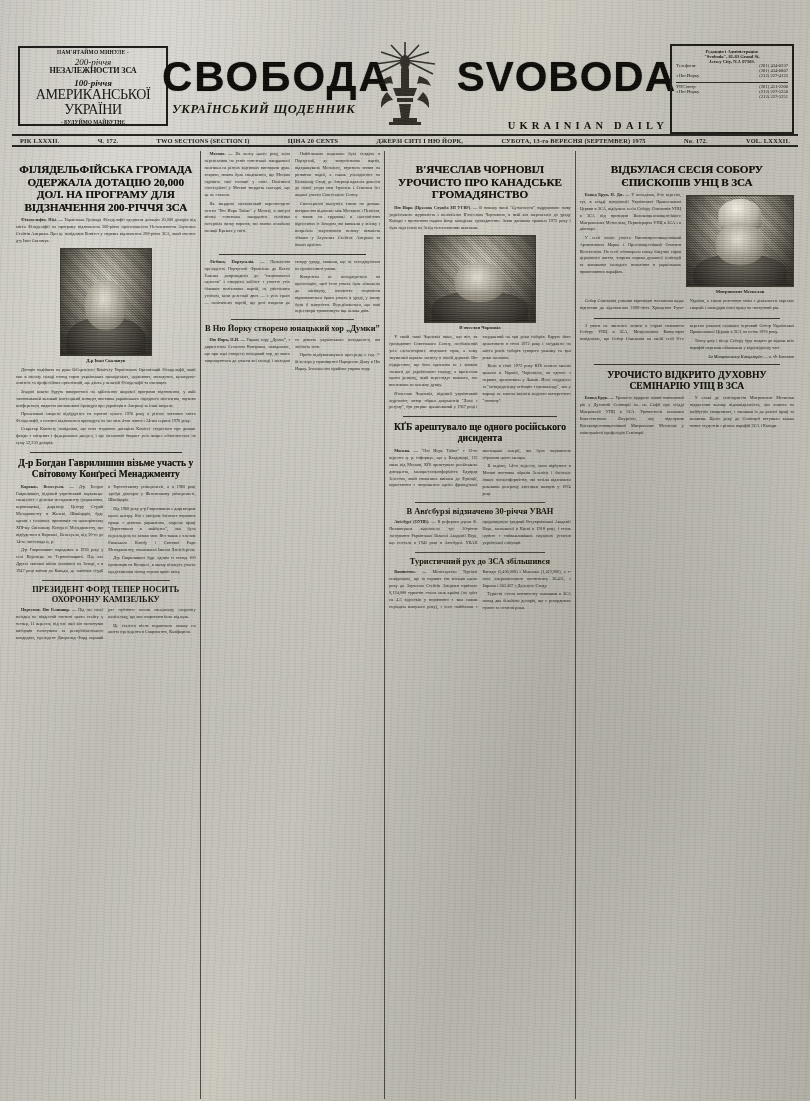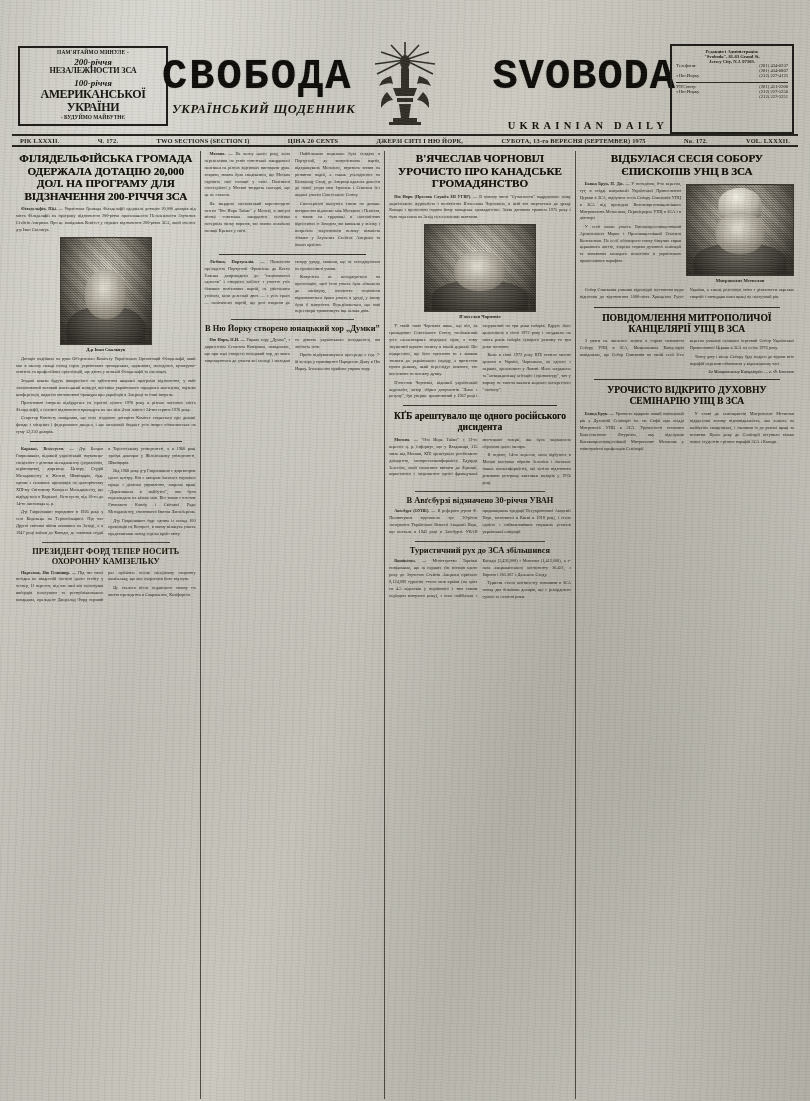--- a/index.html
+++ b/index.html
@@ -27,35 +27,35 @@
 
   
   .masthead{position:relative;height:92px;}
   .mast-box{
     position:absolute;border:2px solid #1d1b17;padding:2px 3px;
     text-align:center;line-height:1.05;color:#17150f;
   }
   .mast-box.left{left:6px;top:6px;width:140px;height:72px;}
   .mast-box.right{right:4px;top:4px;width:112px;height:78px;font-size:4.6px;text-align:left;padding:4px 4px;}
   .mb-l1{font-size:5.4px;font-weight:bold;letter-spacing:.2px;}
-  .mb-l2{font-size:9px;font-weight:bold;font-style:italic;margin-top:2px;}
+  .mb-l2{font-size:9px;font-weight:normal;font-style:italic;margin-top:2px;}
   .mb-l3{font-size:8.2px;font-weight:bold;letter-spacing:-.2px;}
   .mb-l4{font-size:9px;font-weight:bold;font-style:italic;margin-top:3px;}
-  .mb-l5{font-size:12px;font-weight:bold;letter-spacing:-.4px;}
+  .mb-l5{font-size:14px;font-weight:normal;letter-spacing:-.4px;}
   .mb-l6{font-size:5.4px;font-weight:bold;margin-top:2px;}
   .mr-head{text-align:center;font-weight:bold;}
   .mr-sep{border-top:1px solid #2a2823;margin:3px 0 2px;}
   .mr-row{display:flex;justify-content:space-between;gap:3px;}
 
   .mast-title{
     position:absolute;left:150px;right:122px;top:2px;height:70px;
     display:flex;align-items:center;justify-content:space-between;
   }
   .word{
-    font-family:Liberation Mono, monospace;font-weight:bold;color:#0d0c09;
+    font-family:Liberation Sans, sans-serif;font-weight:bold;color:#0d0c09;
     font-size:42px;letter-spacing:1px;line-height:1;
     text-shadow:0 0 1px rgba(0,0,0,.55);
   }
   .word.ua{letter-spacing:2px;}
   .sub-ua{
     position:absolute;left:160px;top:62px;font-size:12.5px;font-weight:bold;
     font-style:italic;letter-spacing:.6px;color:#141209;
   }
   .sub-en{
     position:absolute;right:130px;top:80px;font-size:10.5px;font-weight:bold;
@@ -78,21 +78,21 @@
   .body{position:relative;margin-top:4px;display:flex;height:948px;}
   .col{position:relative;padding:0 4px;}
   .col + .col{border-left:1px solid #4a473f;}
   .c1{width:186px;}
   .c2{width:182px;}
   .c3{width:188px;}
   .c4{width:222px;}
 
   h1.hl{
     font-size:11.2px;font-weight:bold;text-align:center;line-height:1.12;
-    margin:1px 0 4px;letter-spacing:-.1px;color:#131109;
+    margin:12px 0 4px;letter-spacing:-.1px;color:#131109;
     text-shadow:0 0 .6px rgba(0,0,0,.6);
   }
   h2.hl2{
     font-size:9.6px;font-weight:bold;text-align:center;line-height:1.14;
     margin:5px 0 4px;color:#151309;text-shadow:0 0 .5px rgba(0,0,0,.5);
   }
   h3.hl3{
     font-size:8.4px;font-weight:bold;text-align:center;line-height:1.15;
     margin:4px 0 3px;color:#171509;
   }
@@ -267,20 +267,21 @@
 
         <div class="tx">
           <p>Дотація надійшла на руки Об'єднаного Комітету Українських Організацій Філядельфії, який має в своєму складі понад сорок українських громадських, церковних, молодечих, культурно-освітніх та професійних організацій, що діють у великій Філядельфії та околицях.</p>
           <p>Згадані кошти будуть використані на здійснення широкої програми відзначення, у якій заплянований великий мистецький концерт, виставка українського народного мистецтва, наукова конференція, видання англомовної брошури про українців в Америці та інші імпрези.</p>
           <p>Проєктовані імпрези відбудуться на протязі цілого 1976 року в різних частинах міста Філядельфії, а головні відзначення припадуть на час між 4-им липня і 24-им серпня 1976 року.</p>
           <p>Секретар Комітету повідомив, що поза згаданою дотацією Комітет старається про дальші фонди з місцевих і федеральних джерел, і що загальний бюджет усіх імпрез обчислюється на суму 52,250 долярів.</p>
         </div>
 
         <div class="rule"></div>
 
+        <h2 class="hl2">Д-р Богдан Гаврилишин візьме участь у Світовому Конґресі Менаджменту</h2>
         <div class="tx two">
           <p><span class="dl">Каракас, Венесуеля. —</span>
              <span>Д-р Богдан Гаврилишин, відомий український науковець-спеціяліст з ділянки менаджменту (управління, керівництва), директор Центру Студій Менаджменту в Женеві, Швайцарія, буде одним з головних промовців на цьогорічному XIII-му Світовому Конґресі Менаджменту, що відбудеться в Каракасі, Венесуеля, від 10-го до 14-го листопада ц. р.</span></p>
           <p>Д-р Гаврилишин народився в 1926 році у селі Коропець на Тернопільщині. Під час Другої світової війни опинився на Заході, а в 1947 році виїхав до Канади, де закінчив студії в Торонтському університеті, а в 1960 році здобув докторат у Женевському університеті, Швайцарія.</p>
           <p>Від 1968 року д-р Гаврилишин є директором цього центру. Він є автором багатьох наукових праць з ділянки управління, зокрема праці "Дороговкази в майбутнє", яка була перекладена на кілька мов. Він також є членом Римського Клюбу і Світової Ради Менаджменту, очолюваної Іваном Лянґеберґом.</p>
           <p>Д-р Гаврилишин буде одним із понад 100 промовців на Конґресі, в якому візьмуть участь представники понад сорока країн світу.</p>
         </div>
 
         <div class="rule thin"></div>
 
@@ -391,21 +392,20 @@
             <div class="cap">Митрополит Мстислав</div>
           </div>
         </div>
 
         <div class="tx two g">
           <p>Собор Єпископів ухвалив відповідні постанови щодо підготови до відзначення 1000-ліття Хрищення Руси-України, а також розглянув звіти з діяльности окремих єпархій і затвердив плян праці на наступний рік.</p>
         </div>
 
         <div class="rule"></div>
 
-        <h2 class="hl2">ПОВІДОМЛЕННЯ МИТРОПОЛИЧОЇ КАНЦЕЛЯРІЇ УПЦ В ЗСА</h2>
         <div class="tx two g">
           <p>З уваги на численні запити в справі скликання Собору УПЦ в ЗСА, Митрополича Канцелярія повідомляє, що Собор Єпископів на своїй сесії 8-го вересня ухвалив скликати черговий Собор Української Православної Церкви в ЗСА на осінь 1976 року.</p>
           <p>Точну дату і місце Собору буде подано до відома всіх парафій окремим обіжником у відповідному часі.</p>
         </div>
         <div class="sig">За Митрополичу Канцелярію — о. Ф. Істочин</div>
 
         <div class="rule"></div>
 
         <h2 class="hl2">УРОЧИСТО ВІДКРИТО ДУХОВНУ СЕМІНАРІЮ УПЦ В ЗСА</h2>
         <div class="tx two g">

